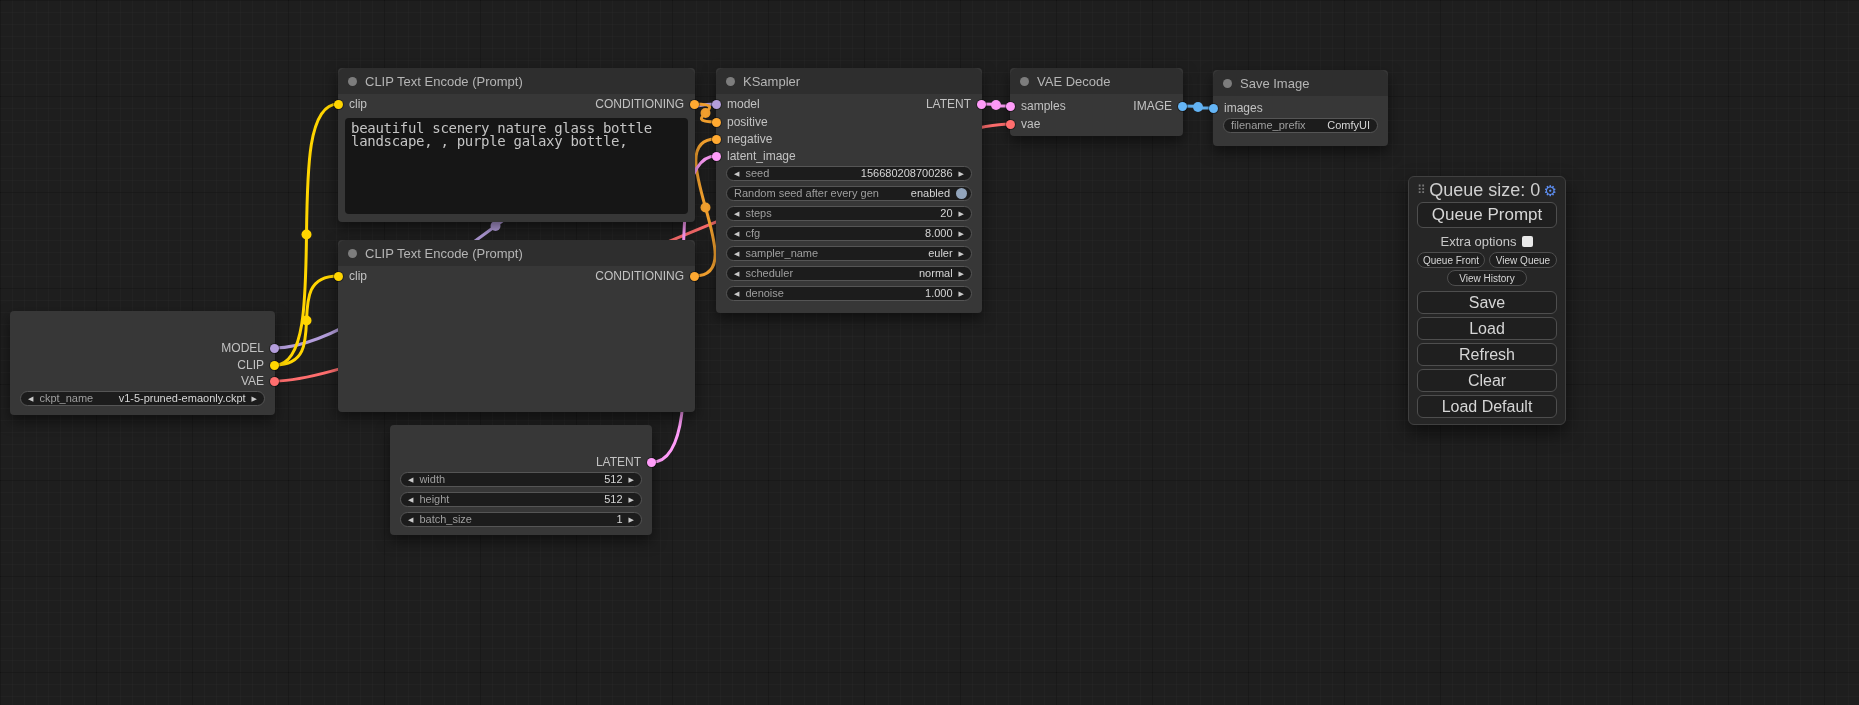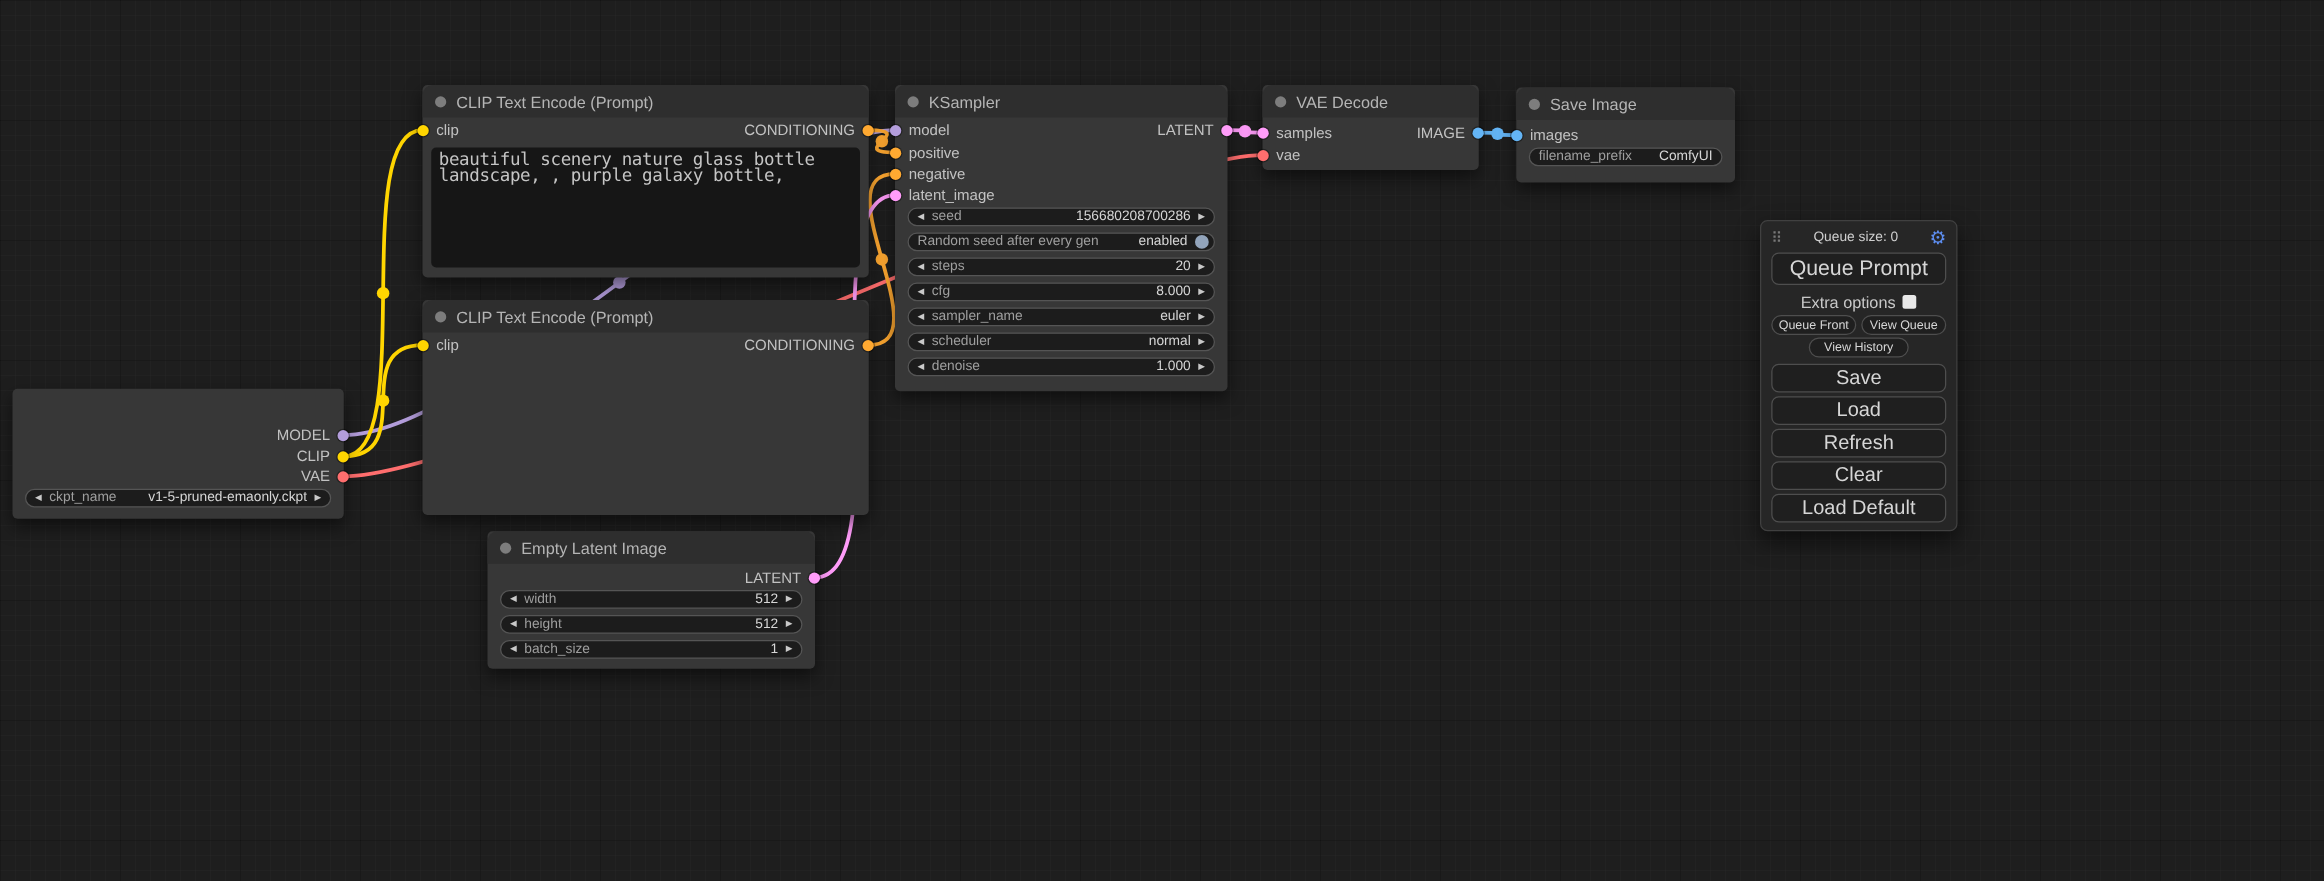--- a/index.html
+++ b/index.html
@@ -63,21 +63,21 @@
     padding: 4px 6px; white-space: pre-wrap; overflow: hidden;
   }
 
   .menu {
     position: absolute; left: 1408px; top: 176px; width: 158px; z-index: 3;
     background: #262626; border: 1px solid #404040; border-radius: 6px;
     box-shadow: 0 8px 18px rgba(0,0,0,0.55);
     padding: 4px 8px 6px; color: #ccc;
   }
   .menu-header { display: flex; align-items: center; justify-content: space-between; height: 18px; }
-  .qsize { font-size: 11px; color: #cfcfcf; }
+  .qsize { font-size: 18px; color: #cfcfcf; }
   .drag { color: #777; font-size: 12px; }
   .gear { color: #5d8ef2; font-size: 15px; line-height: 15px; }
   .btn {
     display: block; width: 100%;
     background: #1f1f1f; border: 1px solid #4e4e4e; border-radius: 6px;
     color: #d6d6d6; font-family: inherit; text-align: center; cursor: pointer;
   }
   .btn-queue { font-size: 17px; height: 26px; margin: 3px 0 5px; }
   .extra { display: flex; align-items: center; justify-content: center; gap: 6px; height: 16px; font-size: 13px; color: #c8c8c8; }
   .checkbox { width: 11px; height: 11px; background: #e9e9e9; border-radius: 2px; flex: none; }
@@ -157,24 +157,20 @@
     <span class="pdot" style="background-color: rgb(255, 213, 0);"></span>
     <span>clip</span>
   </div>
   <div class="port out" style="top:29px">
     <span class="pdot" style="background-color: rgb(255, 169, 49);"></span>
     <span>CONDITIONING</span>
   </div>
 </div>
 
 <div class="node" style="left:390px;top:425px;width:262px;height:110px">
-  <div class="ntitle">
-    <span class="tdot"></span>
-    <span>Empty Latent Image</span>
-  </div>
   <div class="port out" style="top:30px">
     <span class="pdot" style="background-color: rgb(255, 156, 249);"></span>
     <span>LATENT</span>
   </div>
   <div class="widget" style="top:47px">
     <span class="warrow">◀</span>
     <span class="wlabel">width</span>
     <span class="wvalue">512</span>
     <span class="warrow">▶</span>
   </div>

